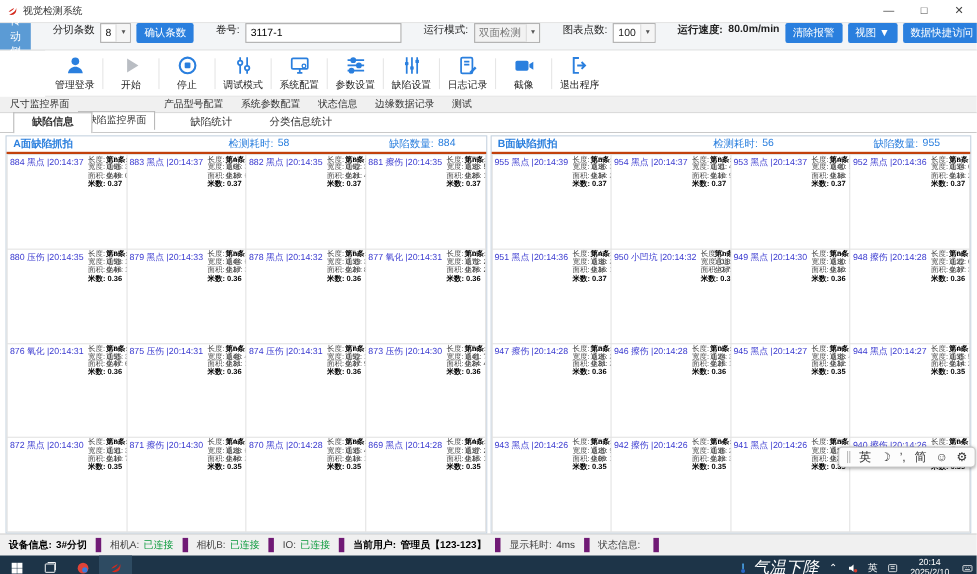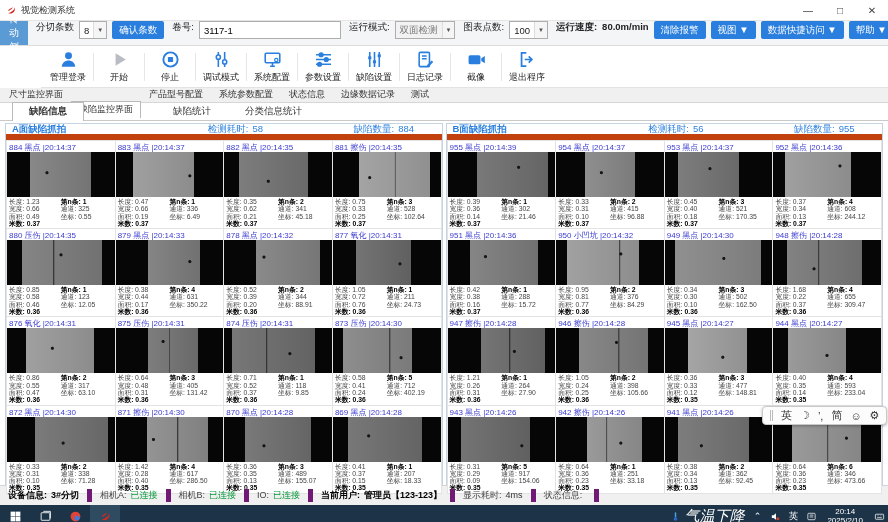--- a/index.html
+++ b/index.html
@@ -9,21 +9,21 @@
   
   .titlebar { height:20px; background:#fff; display:flex; align-items:center; padding-left:6px; }
   .logo-swoosh svg { width:11px; height:11px; display:block; }
   .title-text { font-size:9px; color:#333; margin-left:4px; }
   .win-controls { margin-left:auto; display:flex; height:100%; }
   .win-btn { width:32px; height:100%; display:flex; align-items:center; justify-content:center; font-size:10px; color:#444; }
 
   
   .toolbar1 { height:26px; background:#f3f5f7; border-top:1px solid #e5e5e5; border-bottom:1px solid #ddd; display:flex; align-items:flex-start; gap:5px; padding-right:0; font-size:9.5px; }
   .side-tag { background:#5b9bd5; color:#fff; align-self:stretch; display:flex; align-items:center; padding:0 9px; font-size:10px; }
-  .tb1-label { color:#222; white-space:nowrap; margin-left:3px; }
+  .tb1-label { color:#222; white-space:nowrap; margin-left:15px; }
   .tb1-label.bold { font-weight:bold; }
   .combo { background:#fff; border:1px solid #adadad; height:18px; display:flex; align-items:center; padding-left:4px; gap:4px; white-space:nowrap; }
   .combo .arr { font-size:6px; color:#555; border-left:1px solid #ddd; align-self:stretch; display:flex; align-items:center; padding:0 3px; background:#f5f5f5; }
   .combo.disabled { background:#f2f2f2; color:#777; }
   .tb-input { background:#fff; border:1px solid #adadad; height:18px; width:150px; padding:0 4px; font-size:9.5px; font-family:inherit; }
   .btn-blue { background:#2a7fde; color:#fff; border:none; border-radius:2px; height:18px; padding:0 7px; font-size:9.5px; white-space:nowrap; display:flex; align-items:center; }
   .speed-val { font-weight:bold; white-space:nowrap; }
   .tb1-spacer { flex:1; }
 
   
@@ -38,25 +38,25 @@
   .maintabs { height:15px; background:#f0f0f0; display:flex; font-size:9px; border-bottom:1px solid #d6d6d6; align-items:flex-end; padding-left:1px; }
   .mtab { padding:1px 7px 1px; color:#333; border:1px solid transparent; border-bottom:none; white-space:nowrap; }
   .mtab.active { background:#fff; border-color:#b9b9b9; position:relative; top:16px; padding-bottom:2px; }
   .subtabs { height:18px; background:#fff; display:flex; align-items:flex-end; padding-left:12px; font-size:9.5px; border-bottom:1px solid #c9c9c9; }
   .stab { padding:2px 16px; color:#333; border:1px solid transparent; border-bottom:none; white-space:nowrap; }
   .stab.active { font-weight:bold; background:#fff; border-color:#bbb; position:relative; top:1px; padding-bottom:3px; }
 
   
   .content { display:flex; gap:3px; padding:2px 5px 0; height:364px; background:#fff; }
   .panel { flex:1; border:1px solid #c6d3e0; display:flex; flex-direction:column; min-width:0; }
-  .panel-header { height:16px; display:flex; align-items:center; font-size:9.5px; color:#2a7fde; border-bottom:6px solid #c2410c; padding:0 6px;gap:45px; }
+  .panel-header { height:16px; display:flex; align-items:flex-end; font-size:9.5px; color:#2a7fde; border-bottom:2px solid #c2410c; padding:0 6px;gap:45px; }
   .panel-title { font-weight:bold; width:38%; }
   .ph-elapsed, .ph-count { width:31%; display:flex; gap:4px; justify-content:center; white-space:nowrap; }
   .grid { flex:1; display:grid; grid-template-columns:repeat(4,1fr); grid-auto-rows:1fr; gap:1px; background:#e3e3e3; padding:1px; }
-  .cell { background:#fff; display:flex; flex-direction:column; min-width:0; }
+  .cell { background:#fff; display:flex; flex-direction:row; min-width:0; }
   .cell-head { font-size:8px; color:#3a3ad0; padding:1px 2px 0; white-space:nowrap; overflow:hidden; height:11px; }
   .cell-img { height:45px; background:#888; }
   .cell-info { flex:1; display:flex; font-size:6.8px; color:#444; line-height:7.3px; padding:1px 2px; overflow:hidden; }
   .icol { flex:1; min-width:0; white-space:nowrap; }
   .irow.bold { font-weight:bold; color:#000; }
 
   
   .ime-bar { position:absolute; left:762px; top:406px; height:19px; background:#fcfcfc; border:1px solid #c9c9c9; border-radius:4px; box-shadow:0 1px 3px rgba(0,0,0,.3); display:flex; align-items:center; padding:0 7px; gap:8px; font-size:11px; color:#333; z-index:9; }
   .ime-grip { width:3px; height:11px; border-left:1px solid #bbb; border-right:1px solid #bbb; }
   .ime-item { white-space:nowrap; }

